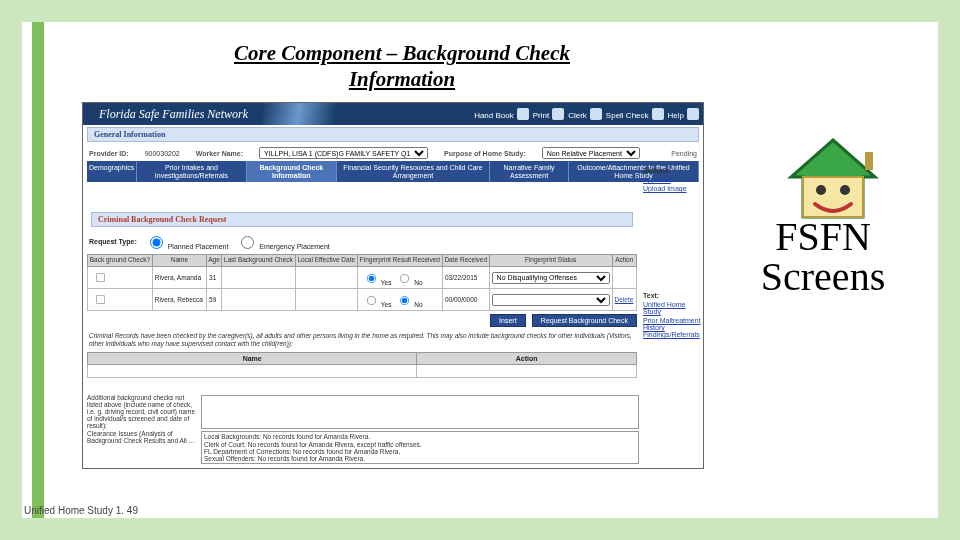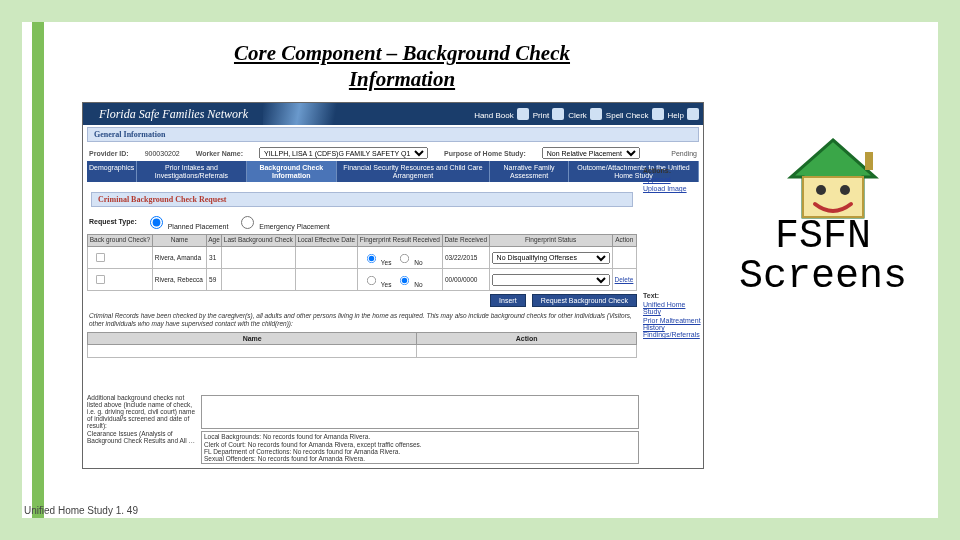--- a/index.html
+++ b/index.html
@@ -133,20 +133,21 @@
     width:58px;
     font-size:7px;
     color:#224488;
   }
   .actions-col .hdr { font-weight:bold; color:#333;}
   .actions-col a { color:#2244aa; text-decoration:underline; display:block; margin-top:2px;}
   .actions-col .text-hdr { margin-top:100px; font-weight:bold; color:#333;}
   .main-area {
     margin-right:62px;
     padding:8px 4px;
+    margin-top:20px;
   }
   .req-row {
     font-size:7px;
     padding:4px 2px;
     display:flex; gap:8px; align-items:center;
   }
   .req-row .lbl { font-weight:bold; }
   .crim-table {
     border:1px solid #f9a8d4;
     font-size:6.5px;
@@ -215,21 +216,21 @@
     line-height:1.1;
   }
   .delete-link { color:#2244aa; text-decoration:underline;}
   
   .big-label {
     position:absolute;
     right:0px;
     top:195px;
     width:230px;
     text-align:center;
-    font-family:Liberation Mono, monospace;
+    font-family:Liberation Serif, serif;
     font-size:40px;
     line-height:1.0;
     color:#000;
   }
   .house {
     position:absolute;
     right:50px;
     top:110px;
     width:110px; height:100px;
   }

